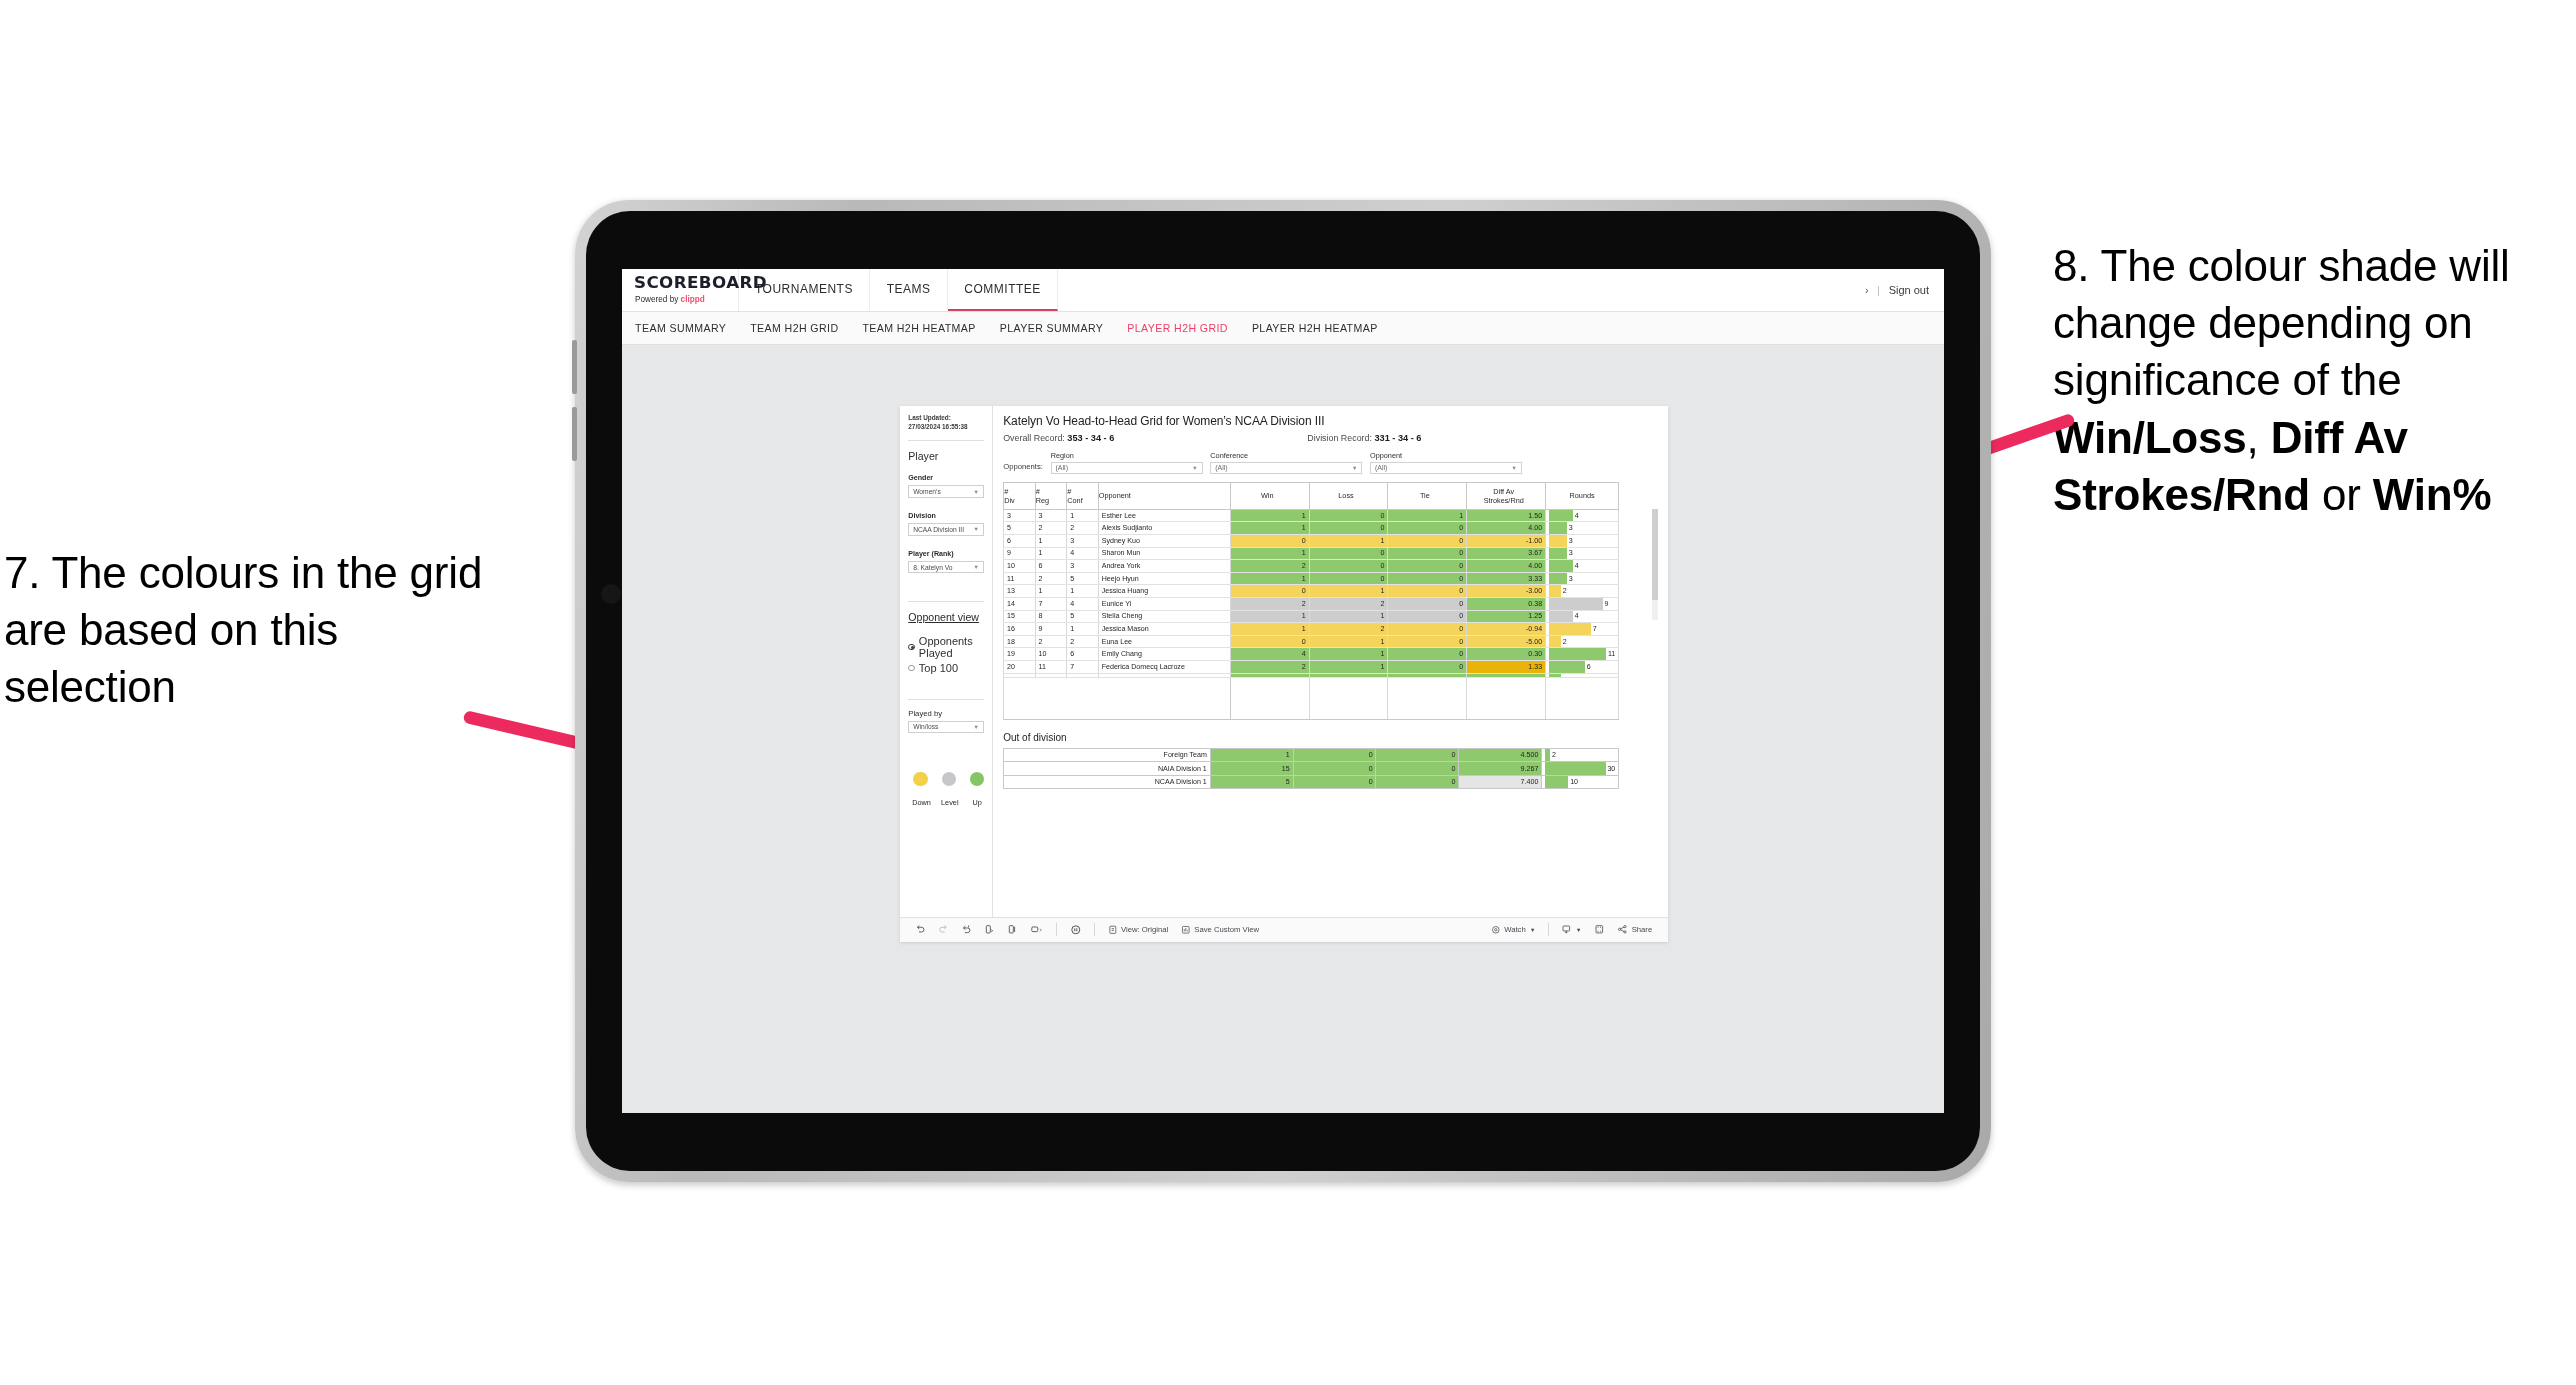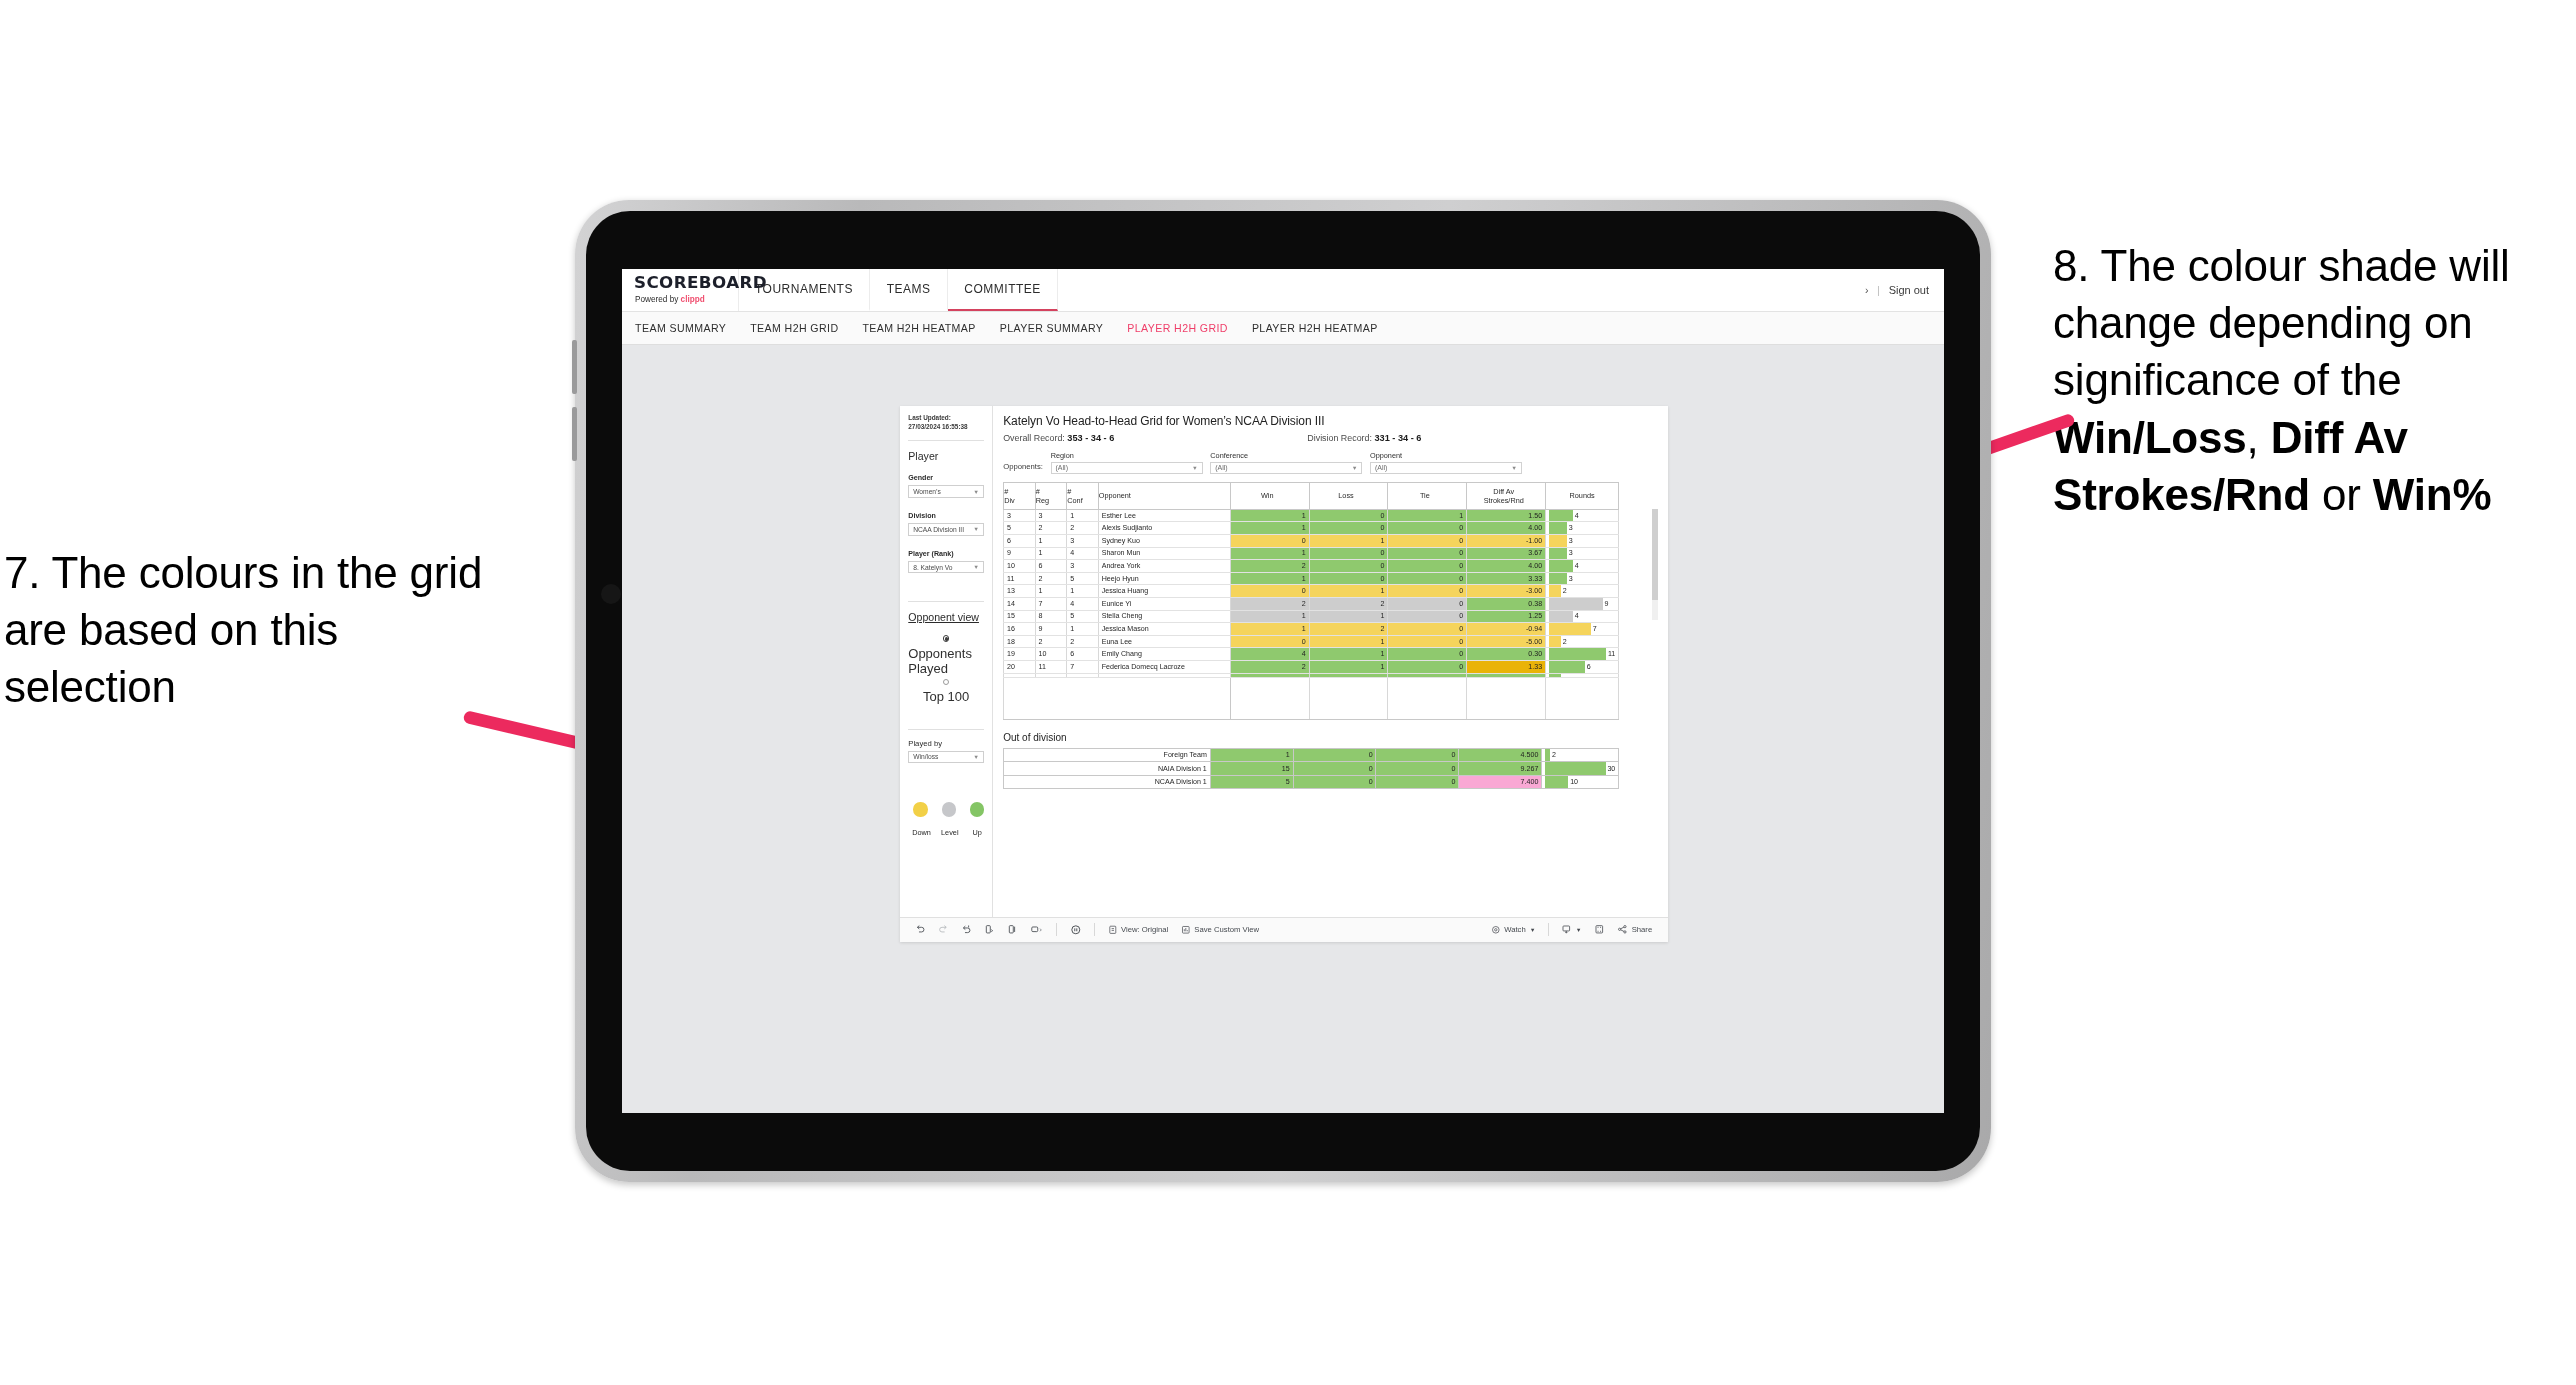--- a/index.html
+++ b/index.html
@@ -92,22 +92,22 @@
   .side { width: 93px; border-right: 1px solid #e1e1e1; padding: 8.7px 7.7px 0 8.7px;
           font-size: 7.7px; color: #333; }
   .lastup { font-size: 6.4px; color: #3a3a3a; line-height: 1.35; font-weight: 600; }
   .hr { height: 1px; background: #e0e0e0; margin: 8.7px 0 8.7px 0; }
   .side-h { font-size: 10.6px; color: #2b2b2b; margin-bottom: 12.5px; }
   .fld-label { font-size: 7.1px; font-weight: 700; color: #2b2b2b; margin-bottom: 2.9px; }
   .ddown { height: 12.5px; border: 1px solid #cfcfcf; background: #fff; display: flex;
            align-items: center; padding: 0 3.9px; font-size: 6.7px; color: #4b4b4b; }
   .ddown .cv { margin-left: auto; font-size: 5.8px; color: #8b8b8b; }
   .gap { height: 14.4px; }
-  .radio-row { display: flex; align-items: center; gap: 3.9px; margin-top: 2.9px; font-size: 13px;
-               color: #2f2f2f; flex-direction: column; }
+  .radio-row { display: flex; align-items: center; gap: 3.9px; margin-top: 2.9px; font-size: 11px;
+               color: #2f2f2f; }
   .rd { width: 6.7px; height: 6.7px; border-radius: 50%; border: 1px solid #9b9b9b; background: #fff;
         position: relative; flex: none; }
   .rd.on { border-color: #3c3c3c; }
   .rd.on::after { content: ""; position: absolute; left: 1.4px; top: 1.4px; width: 3.2px;
                   height: 3.2px; border-radius: 50%; background: #3c3c3c; }
   .legend { display: flex; gap: 12.5px; padding-left: 3.9px; margin-top: 39px; }
   .legend .dotcol { width: 16.4px; text-align: center; }
   .legend .dot { width: 14.4px; height: 14.4px; border-radius: 50%; margin: 0 auto; }
   .legend .lbl { font-size: 7.3px; color: #262626; margin-top: 11.6px; }
 
@@ -609,21 +609,21 @@
                             <div class="bar" style="width:100%;background:#8fc96e"></div>
                             <span class="barval">30</span>
                           </div>
                         </td>
                       </tr>
                       <tr>
                         <td class="c-name">NCAA Division 1</td>
                         <td class="c-num" style="background:#8fc96e">5</td>
                         <td class="c-num" style="background:#8fc96e">0</td>
                         <td class="c-num" style="background:#8fc96e">0</td>
-                        <td class="c-num" style="background:#f9a8d4">7.400</td>
+                        <td class="c-num" style="background:#e5e5e5">7.400</td>
                         <td class="c-rnd">
                           <div class="barcell">
                             <div class="bar" style="width:33%;background:#8fc96e"></div>
                             <span class="barval">10</span>
                           </div>
                         </td>
                       </tr>
                     </tbody>
                 </table>
               </div>

